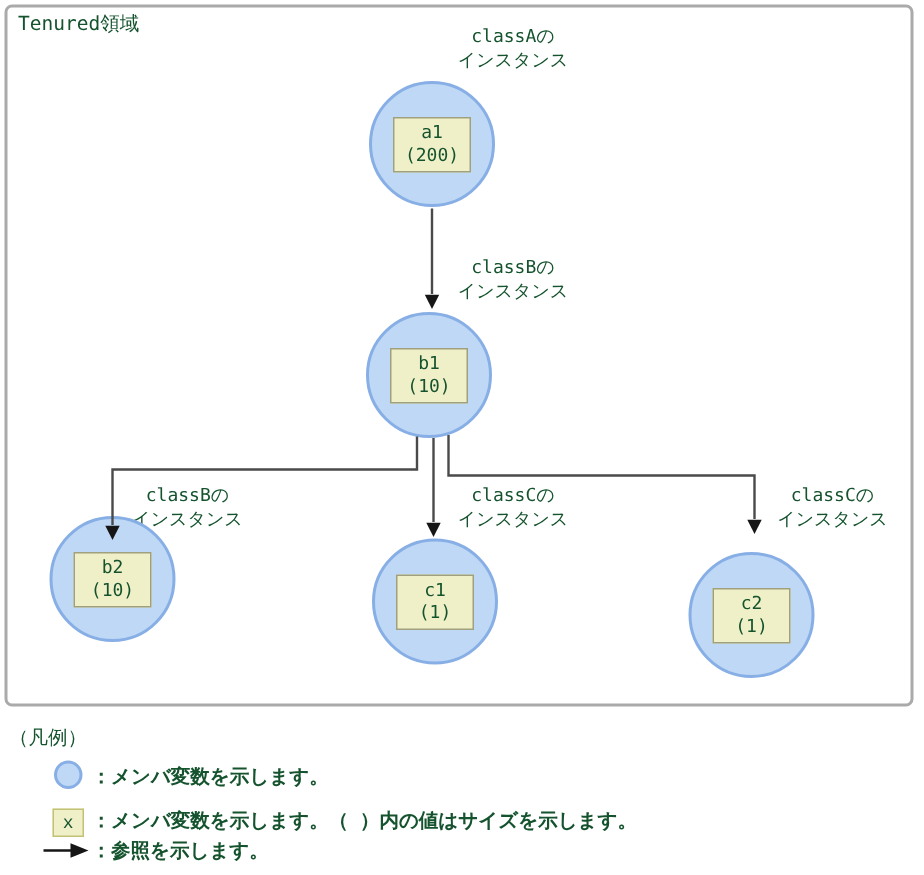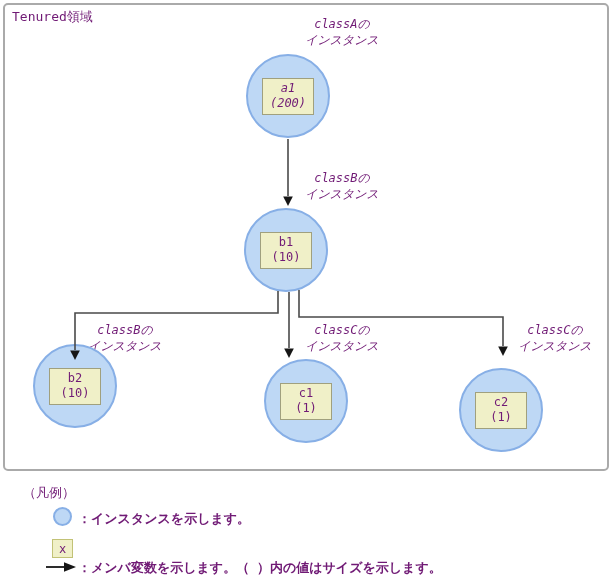--- a/index.html
+++ b/index.html
@@ -1,21 +1,21 @@
 <!DOCTYPE html>
 <html><head>
 <meta charset="utf-8">
 <style>
   html,body{margin:0;padding:0;background:#ffffff;}
   .page{
     position:relative;
     width:616px;height:583px;
     background:#ffffff;
     font-family:"DejaVu Sans Mono","Liberation Mono",monospace,sans-serif;
-    color:#701a75;
+    color:#14532d;
     overflow:hidden;
   }
   
   .frame{
     position:absolute;left:3px;top:3px;
     width:602px;height:464px;
     border:2px solid #aaaaaa;
     border-radius:5px;
     background:#ffffff;
   }
@@ -45,29 +45,29 @@
   .member-box .mname,.member-box .msize{
     font-size:12px;line-height:15px;white-space:nowrap;
   }
   
   .node-label{
     position:absolute;width:100px;
     text-align:center;
     font-size:12px;line-height:16px;
     white-space:nowrap;
   }
-  .node-label div{white-space:nowrap;font-style:italic;}
+  .node-label div{white-space:nowrap;}
   
   svg.connectors{
     position:absolute;left:0;top:0;
     width:616px;height:583px;
     pointer-events:none;
   }
   
-  .legend{position:absolute;left:17px;top:0;width:568px;height:583px;pointer-events:none;}
+  .legend{position:absolute;left:0;top:0;width:568px;height:583px;pointer-events:none;font-family:Liberation Mono, monospace;}
   .legend-title{
     position:absolute;left:6px;top:485px;
     font-size:13px;line-height:16px;white-space:nowrap;
   }
   .legend-text{
     position:absolute;
     font-size:13px;line-height:17px;
     font-weight:bold;white-space:nowrap;
   }
   .legend-circle{
@@ -112,39 +112,39 @@
   </div>
   <div class="node-label" style="left:292px;top:322px;">
     <div>classCの</div>
     <div>インスタンス</div>
   </div>
   <div class="node-label" style="left:505px;top:322px;">
     <div>classCの</div>
     <div>インスタンス</div>
   </div>
 
-  <div class="node" style="left:246px;top:54px;font-style:italic;">
+  <div class="node" style="left:246px;top:54px;">
     <div class="member-box">
       <div class="mname">a1</div>
       <div class="msize">(200)</div>
     </div>
   </div>
   <div class="node" style="left:244px;top:208px;">
     <div class="member-box">
       <div class="mname">b1</div>
       <div class="msize">(10)</div>
     </div>
   </div>
   <div class="node" style="left:33px;top:344px;">
     <div class="member-box">
       <div class="mname">b2</div>
       <div class="msize">(10)</div>
     </div>
   </div>
-  <div class="node" style="left:264px;top:359px;">
+  <div class="node" style="left:248px;top:359px;">
     <div class="member-box">
       <div class="mname">c1</div>
       <div class="msize">(1)</div>
     </div>
   </div>
   <div class="node" style="left:459px;top:368px;">
     <div class="member-box">
       <div class="mname">c2</div>
       <div class="msize">(1)</div>
     </div>
@@ -162,26 +162,27 @@
       <polygon points="70.2,350.5 79.8,350.5 75,360"></polygon>
       <polygon points="284.2,348.5 293.8,348.5 289,358"></polygon>
       <polygon points="498.2,346.5 507.8,346.5 503,356"></polygon>
     </g>
   </svg>
 
   <div class="legend">
     <div class="legend-title">（凡例）</div>
 
     <span class="legend-circle"></span>
-    <span class="legend-text" style="left:61px;top:510px;">：インスタンスを示します。</span>
+    <span class="legend-text" style="left:61px;top:510px;">：メンバ変数を示します。</span>
 
     <span class="legend-memberbox">
       <span>x</span>
     </span>
-    <span class="legend-text" style="left:61px;top:539px;margin-top:20px;">：メンバ変数を示します。（ ）内の値はサイズを示します。</span>
+    <span class="legend-text" style="left:61px;top:539px;">：メンバ変数を示します。（ ）内の値はサイズを示します。</span>
 
     <svg class="legend-arrow" viewBox="0 0 32 12" xmlns="http://www.w3.org/2000/svg">
       <line x1="1" y1="6" x2="20" y2="6" stroke="#161616" stroke-width="1.8"></line>
       <polygon points="19,1.2 19,10.8 31,6" fill="#161616"></polygon>
     </svg>
+    <span class="legend-text" style="left:61px;top:559px;">：参照を示します。</span>
   </div>
 
 </div>
 
 </body></html>

